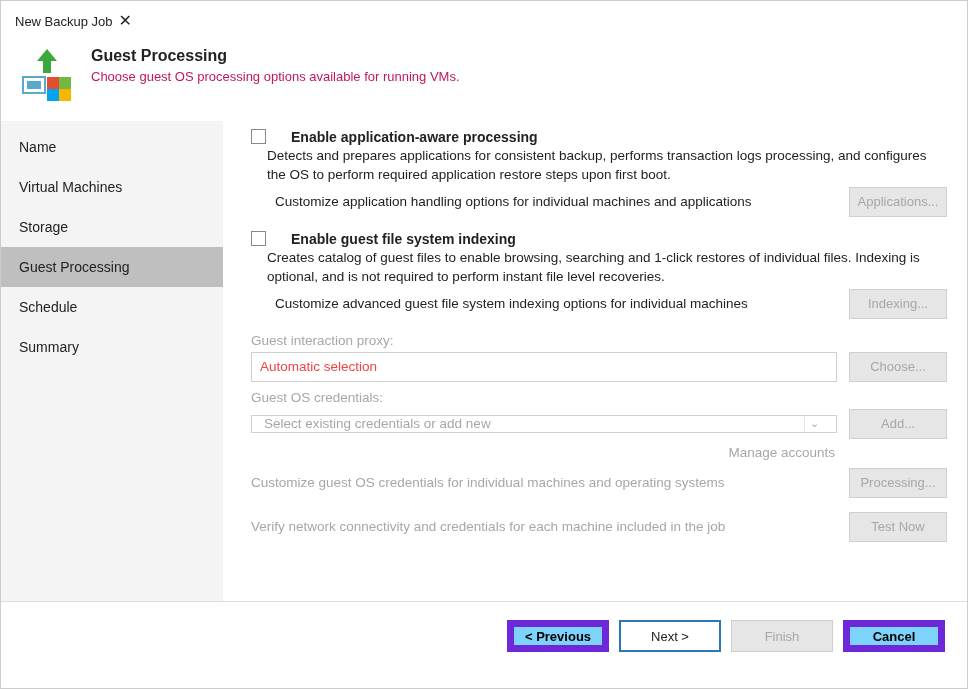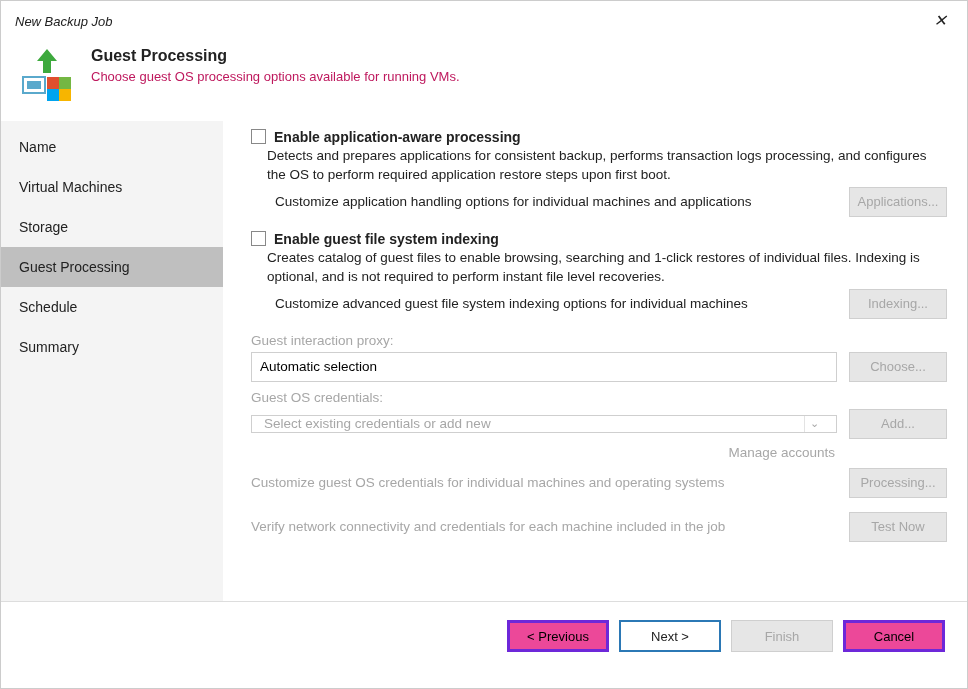--- a/index.html
+++ b/index.html
@@ -10,24 +10,22 @@
     color: #222;
     background: #fff;
     width: 968px;
     height: 689px;
     overflow: hidden;
     border: 1px solid #ccc;
   }
   .titlebar {
     display: flex;
     align-items: center;
-    justify-content: space-between;
     padding: 8px 14px 4px 14px;
     height: 36px;
-    font-style: italic;
   }
   .titlebar .title { font-size: 13px; }
   .titlebar .close {
     font-size: 16px;
     font-family: Arial, sans-serif;
     cursor: pointer;
     padding: 2px 6px;
     line-height: 1;
   }
   .header {
@@ -66,21 +64,21 @@
     background: #bfbfbf;
   }
   .main {
     flex: 1;
     padding: 8px 20px 0 28px;
     overflow: hidden;
   }
   .opt-block { margin-bottom: 14px; }
   .chk-row {
     display: flex;
-    gap: 8px;
+    gap: 25px;
     margin-bottom: 2px;
   }
   .chk {
     width: 15px; height: 15px;
     border: 1px solid #888;
     background: #fff;
     flex: 0 0 15px;
   }
   .chk-label { font-weight: 700; font-size: 14px; }
   .desc {
@@ -121,21 +119,21 @@
   .field-row {
     display: flex;
     gap: 12px;
     align-items: center;
   }
   .text-input {
     flex: 1;
     height: 30px;
     border: 1px solid #cfcfcf;
     background: #fff;
-    color: #000000;
+    color: #ef4444;
     padding: 0 8px;
     font-size: 13.5px;
     font-family: inherit;
   }
   .dropdown {
     flex: 1;
     display: flex;
     align-items: center;
     justify-content: space-between;
     height: 18px;
@@ -172,22 +170,23 @@
     gap: 10px;
     padding: 18px 22px;
   }
   .footer .btn { min-width: 102px; height: 32px; }
   .btn.primary {
     background: #fff;
     border: 2px solid #2b78b5;
     color: #222;
   }
   .btn.normal {
-    background: #ec4899;
-    border: 3px solid #6d28d9;
+    background: #7dd3fc;
+    border: 7px solid #6d28d9;
+    font-weight: bold;
   }
 </style>
 </head>
 <body>
 
 <div class="titlebar">
   <span class="title">New Backup Job</span>
   <span class="close">✕</span>
 </div>
 

